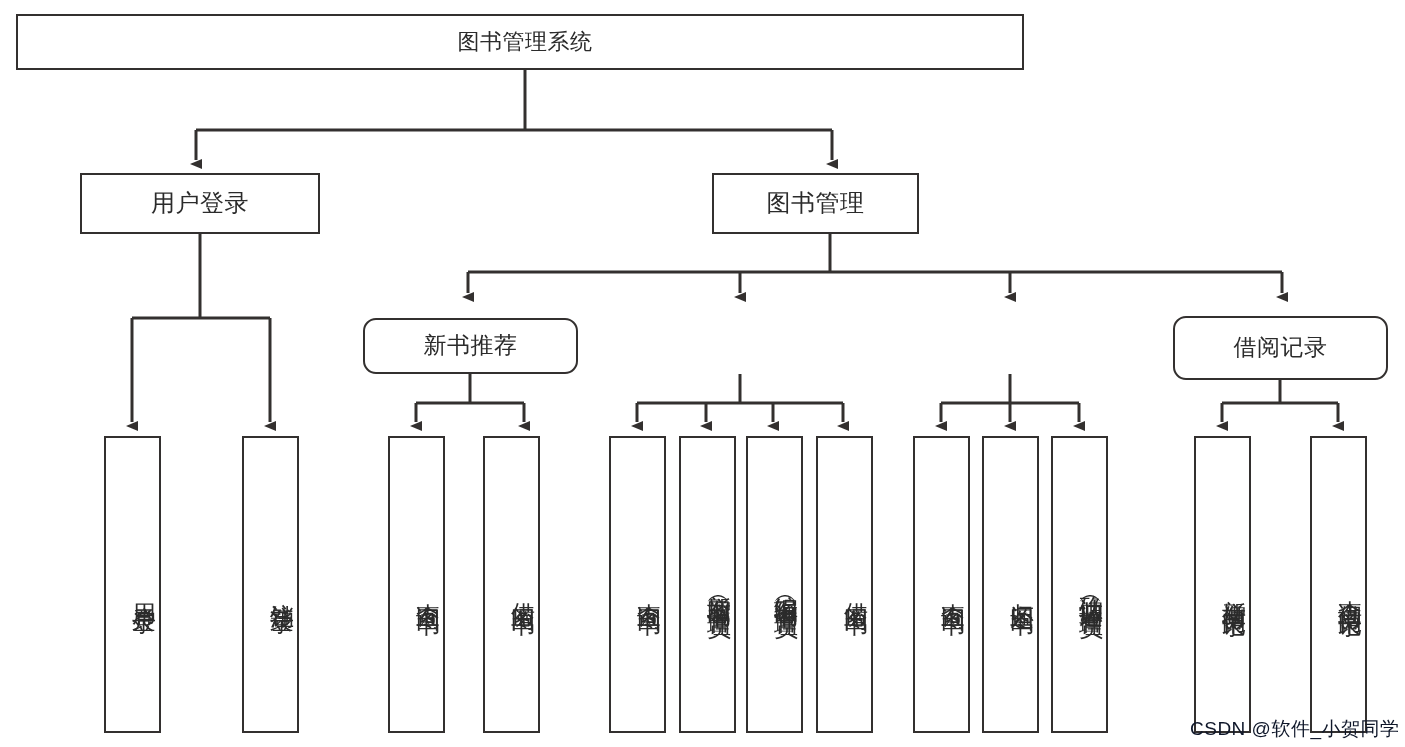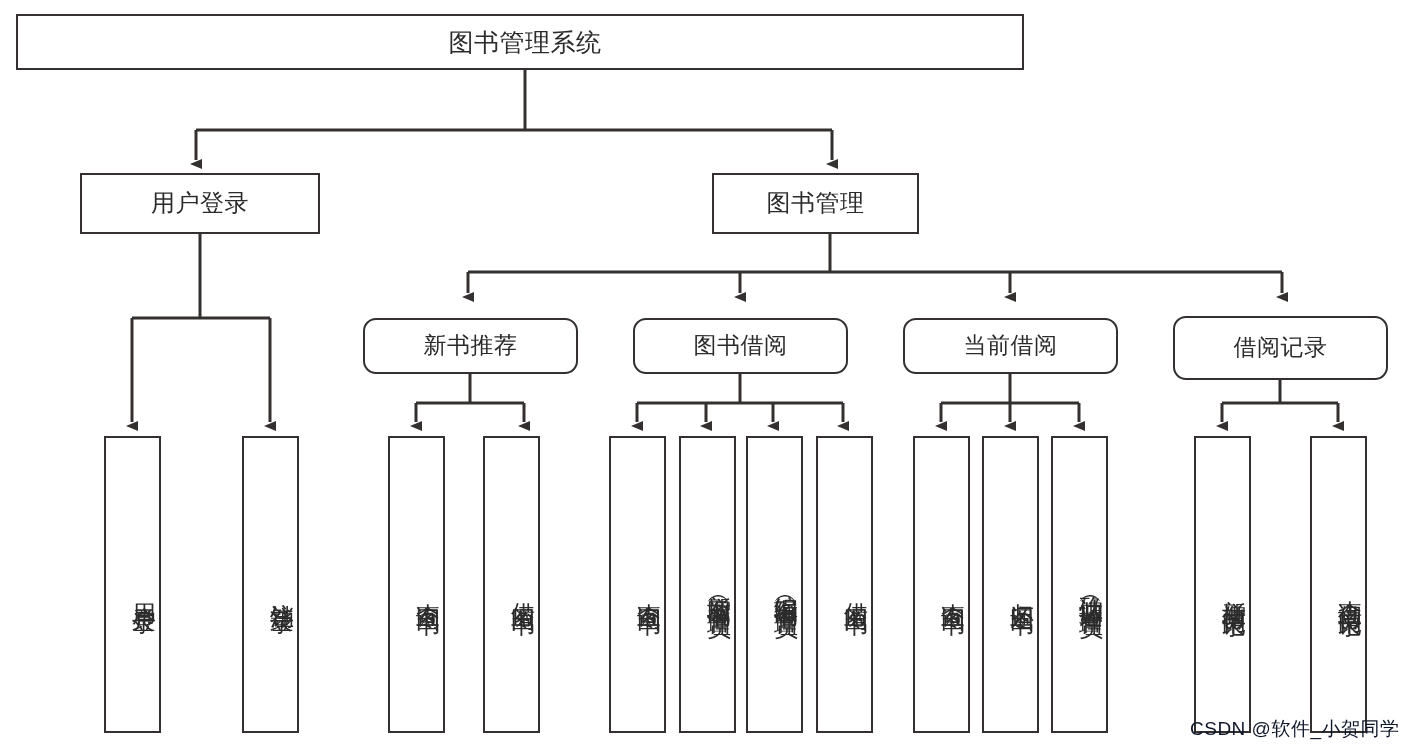--- a/index.html
+++ b/index.html
@@ -36,21 +36,21 @@
     justify-content: center;
     text-align: center;
     color: #2b2b2b;
     line-height: 1.28;
   }
   .node .label {
     display: block;
     letter-spacing: 0.5px;
   }
   .node-root {
-    font-size: 25px;
+    font-size: 22px;
     padding-left: 10px;
   }
   .node-l1 {
     font-size: 24px;
   }
   .node-l2 {
     font-size: 23px;
     border-radius: 13px;
   }
   .node-leaf {
@@ -165,27 +165,21 @@
   </div>
 
   <div class="node node-l1" style="left:712px; top:173px; width:207px; height:61px;">
     <span class="label">图书管理</span>
   </div>
 
   <div class="node node-l2" style="left:363px; top:318px; width:215px; height:56px;">
     <span class="label">新书推荐</span>
   </div>
 
-  <div class="node node-l2" style="left:633px; top:318px; width:215px; height:56px;">
-    <span class="label">图书借阅</span>
-  </div>
-
-  <div class="node node-l2" style="left:903px; top:318px; width:215px; height:56px;">
-    <span class="label">当前借阅</span>
-  </div>
+
 
   <div class="node node-l2" style="left:1173px; top:316px; width:215px; height:64px;">
     <span class="label">借阅记录</span>
   </div>
 
   <div class="node node-leaf" style="left:104px; top:436px; width:57px; height:297px;">
     <span class="label">用户登录</span>
   </div>
 
   <div class="node node-leaf" style="left:242px; top:436px; width:57px; height:297px;">

